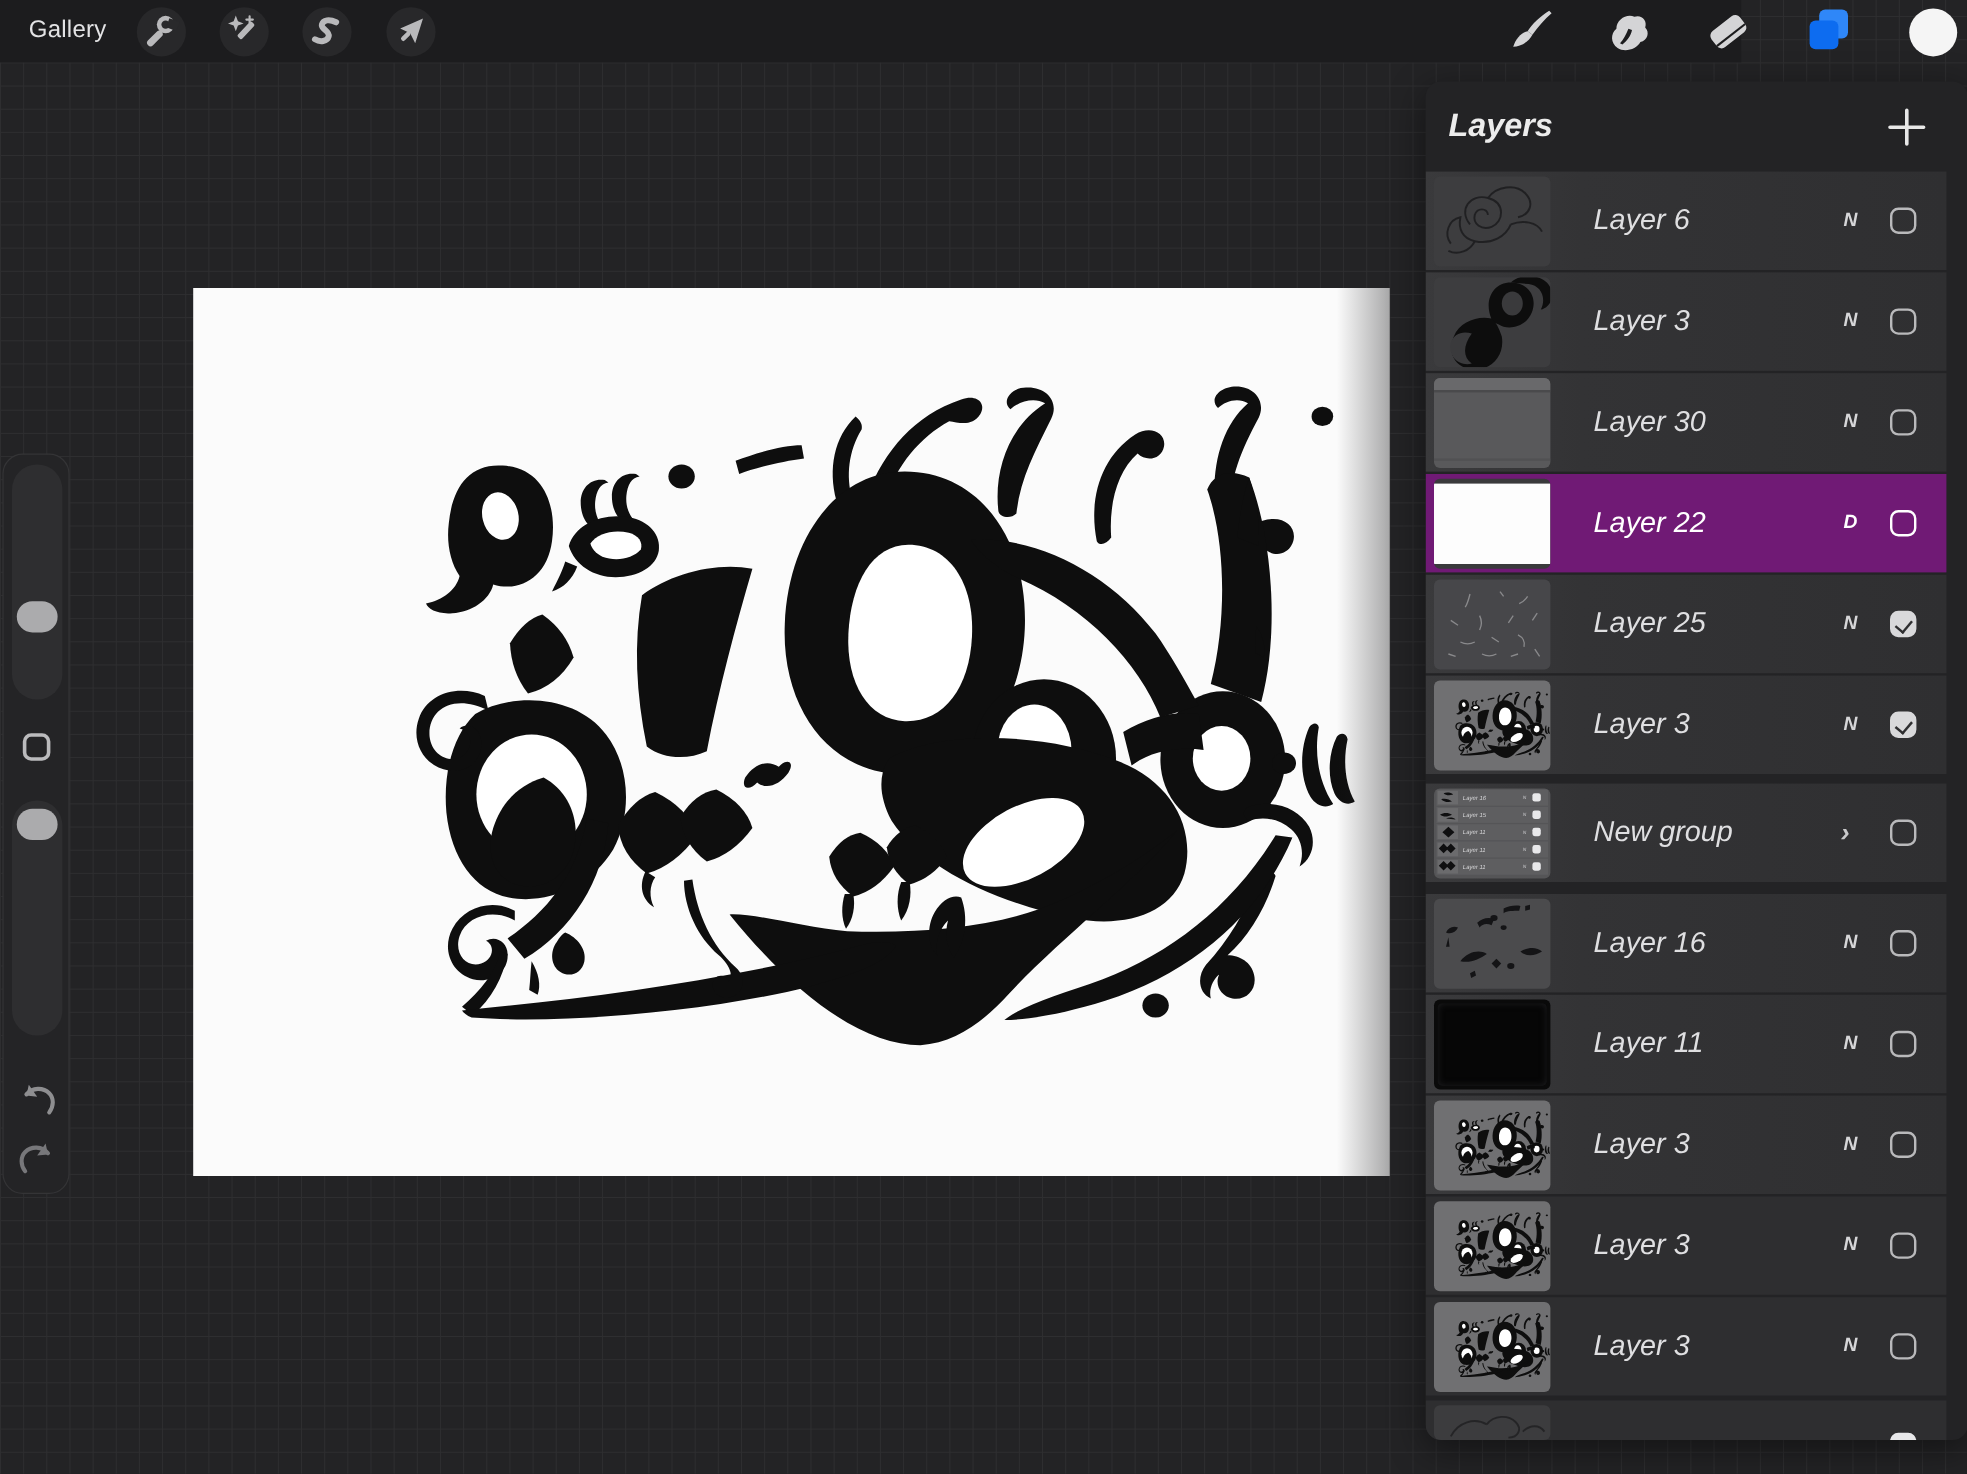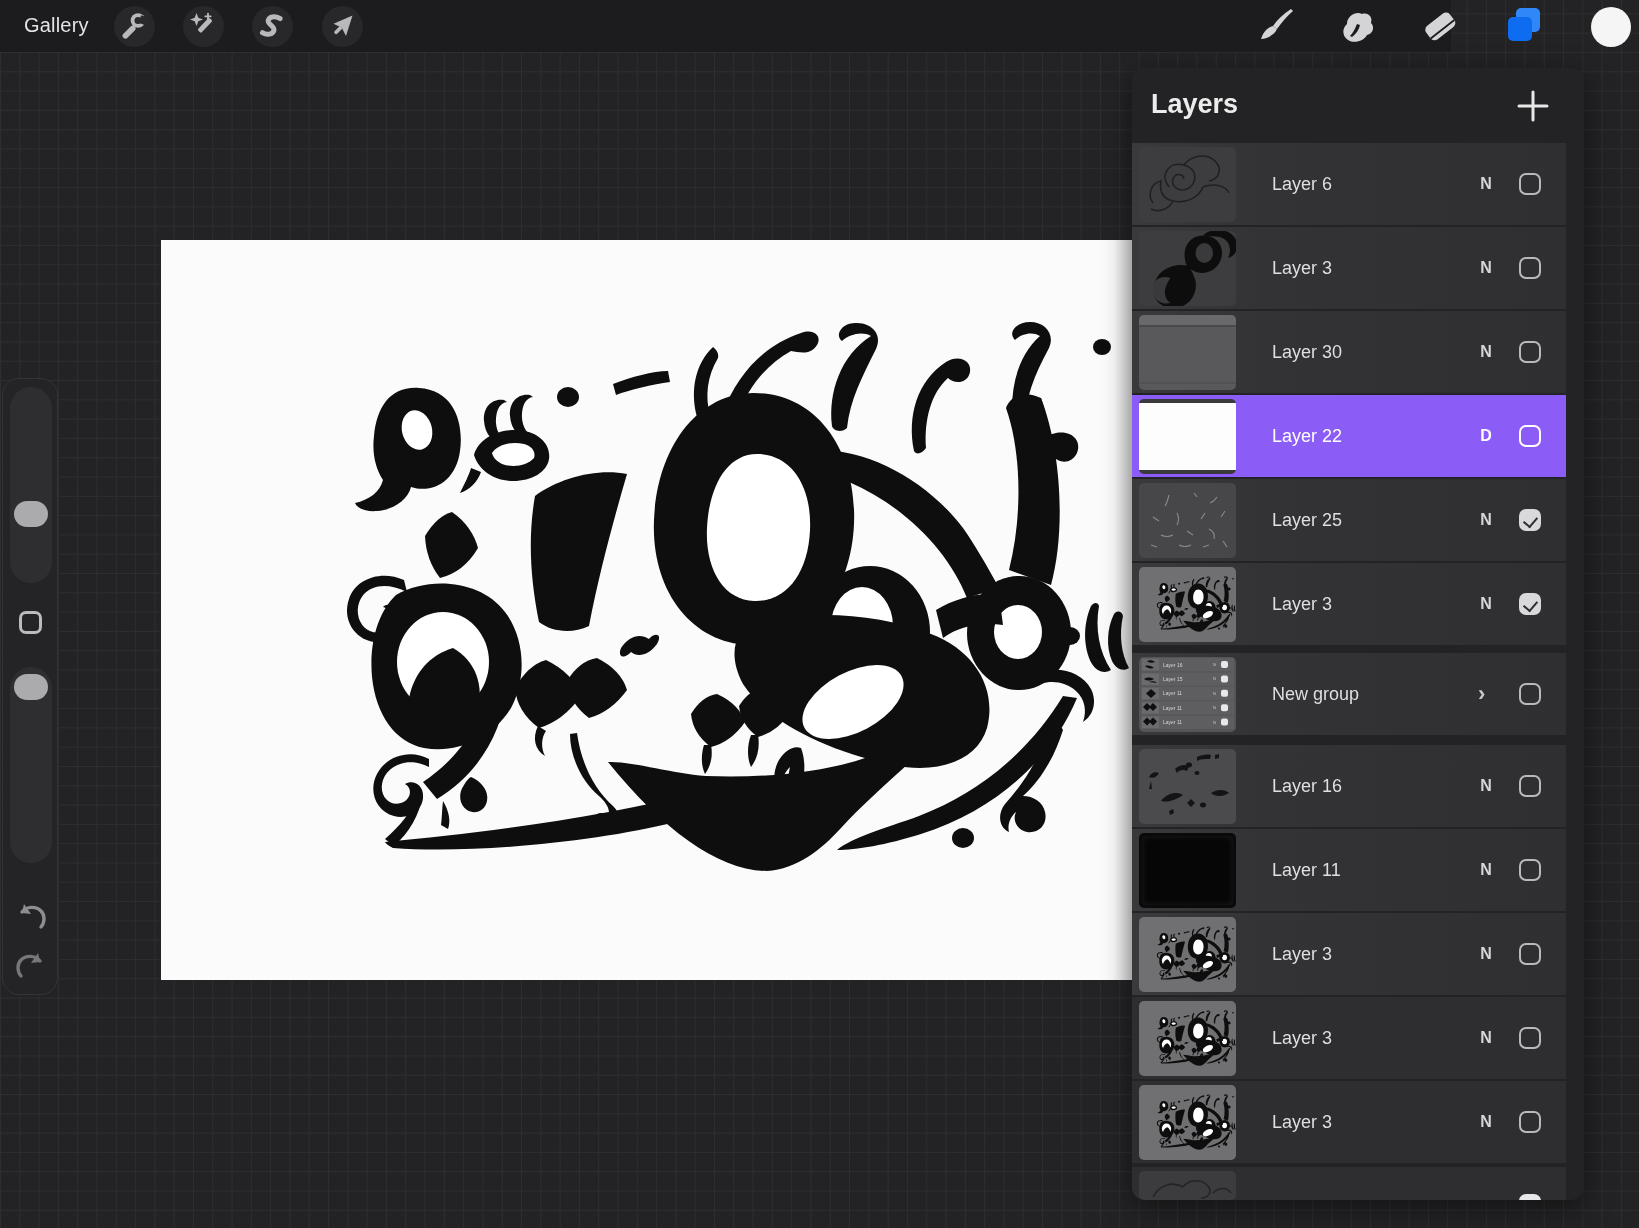--- a/index.html
+++ b/index.html
@@ -23,27 +23,27 @@
   .canvas-shade { position:absolute; right:0; top:0; width:44px; height:740px;
      background:linear-gradient(90deg, rgba(35,35,37,0) 0%, rgba(35,35,37,0.38) 100%); }
   
   .sidetools { position:absolute; left:2px; top:378px; width:56px; height:617px; background:#242426; border:1px solid #343436; border-radius:17px; z-index:30; }
   .slider { position:absolute; left:7px; width:42px; background:#2e2e30; border-radius:21px; }
   .s1 { top:8px; height:196px; }
   .s2 { top:288px; height:196px; }
   .handle { position:absolute; left:4px; width:34px; height:26px; background:#ababad; border-radius:13px; }
   .sqbtn { position:absolute; left:16px; top:232px; width:23px; height:23px; border:3px solid #bbbbbd; border-radius:7px; }
   
-  .panel { position:absolute; left:1132px; top:68px; width:452px; height:1132px; background:#232325; border-radius:13px; z-index:20; overflow:hidden; box-shadow:0 8px 30px rgba(0,0,0,.45); }
+  .panel { position:absolute; left:1188px; top:68px; width:452px; height:1132px; background:#232325; border-radius:13px; z-index:20; overflow:hidden; box-shadow:0 8px 30px rgba(0,0,0,.45);font-style:italic; }
   .ptitle { position:absolute; left:19px; top:21px; color:#ececec; font-size:27px; font-weight:bold; }
   .row { position:absolute; left:0; width:434px; height:82px; background:linear-gradient(90deg,#3a3a3c 0%, #333335 30%, #2f2f31 100%); }
   .row.flat { background:#2e2e30; }
-  .row.sel { background:#8b5cf6; }
+  .row.sel { background:#701a75; }
   .thumb { position:absolute; left:7px; top:4px; width:97px; height:75px; border-radius:5px; background:#3d3d3f; overflow:hidden; }
-  .lname { position:absolute; left:140px; top:50%; transform:translateY(-50%); color:#dfdfe1; font-size:18px; }
+  .lname { position:absolute; left:140px; top:50%; transform:translateY(-50%); color:#dfdfe1; font-size:24px; }
   .sel .lname { color:#ffffff; }
   .blend { position:absolute; left:344px; top:50%; transform:translateY(-50%); color:#d6d6d8; font-size:16px; font-weight:bold; width:20px; text-align:center; }
   .sel .blend { color:#fff; }
   .chk { position:absolute; left:387px; top:50%; transform:translateY(-50%); width:22px; height:22px; border:2.5px solid #b9b9bb; border-radius:7px; }
   .sel .chk { border-color:#fff; }
   .chk.on { background:#d9d9db; border-color:#d9d9db; }
   .chk.on:after { content:""; position:absolute; left:5px; top:3px; width:7px; height:11px; border:solid #2e2e30; border-width:0 2.5px 2.5px 0; transform:rotate(40deg); }
   .chev { position:absolute; left:346px; top:50%; transform:translateY(-50%); color:#c9c9cb; font-size:22px; font-weight:bold; }
 </style>
 </head>

